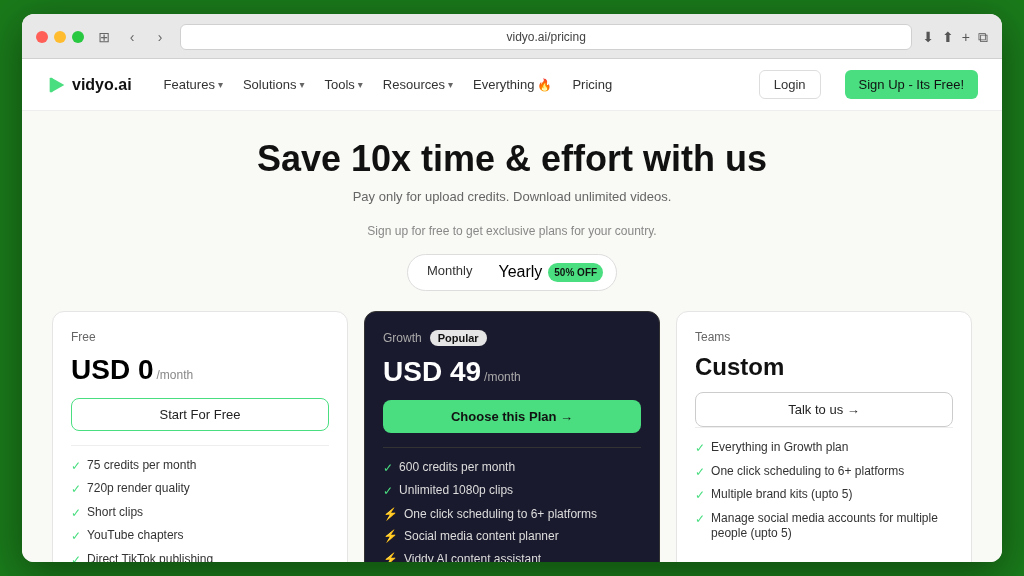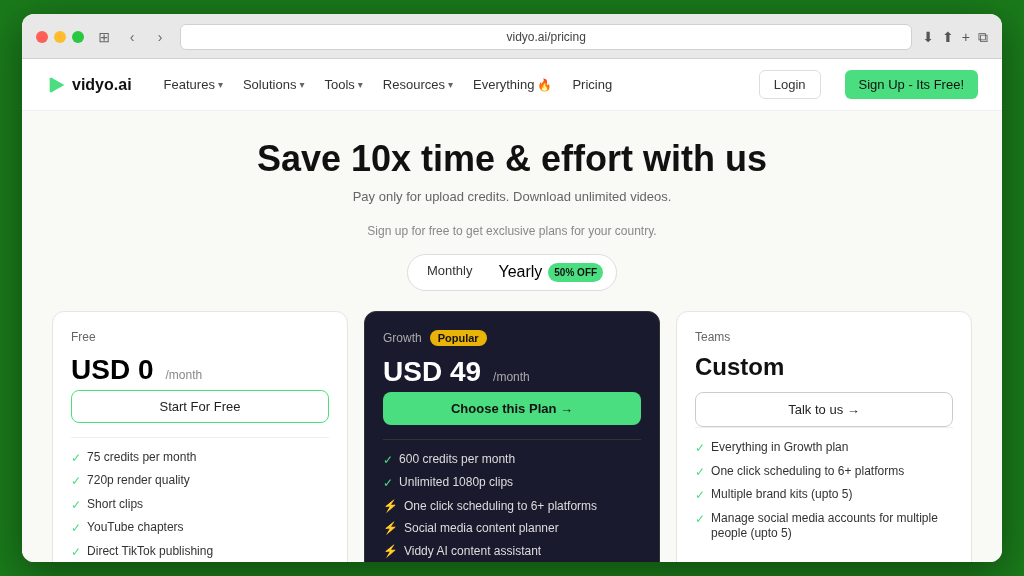--- a/index.html
+++ b/index.html
@@ -245,34 +245,34 @@
     .card-label {
       font-size: 12px;
       color: #666;
       margin-bottom: 10px;
       display: flex;
       align-items: center;
       gap: 8px;
     }
     .card-dark .card-label { color: #aaa; }
     .popular-badge {
-      background: #eab308;
+      background: #e5e5e5;
       color: #111;
       font-size: 11px;
       font-weight: 600;
       padding: 2px 8px;
       border-radius: 10px;
     }
     .card-price {
       font-size: 13px;
       font-weight: 500;
-      margin-bottom: 4px;
+      margin-bottom: 12px;
       display: flex;
       align-items: baseline;
-      gap: 10px;
+      gap: 1px;
     }
     .card-dark .card-price { color: white; }
     .price-amount {
       font-size: 28px;
       font-weight: 800;
     }
     .price-period {
       font-size: 12px;
       color: #888;
       margin-left: 2px;

